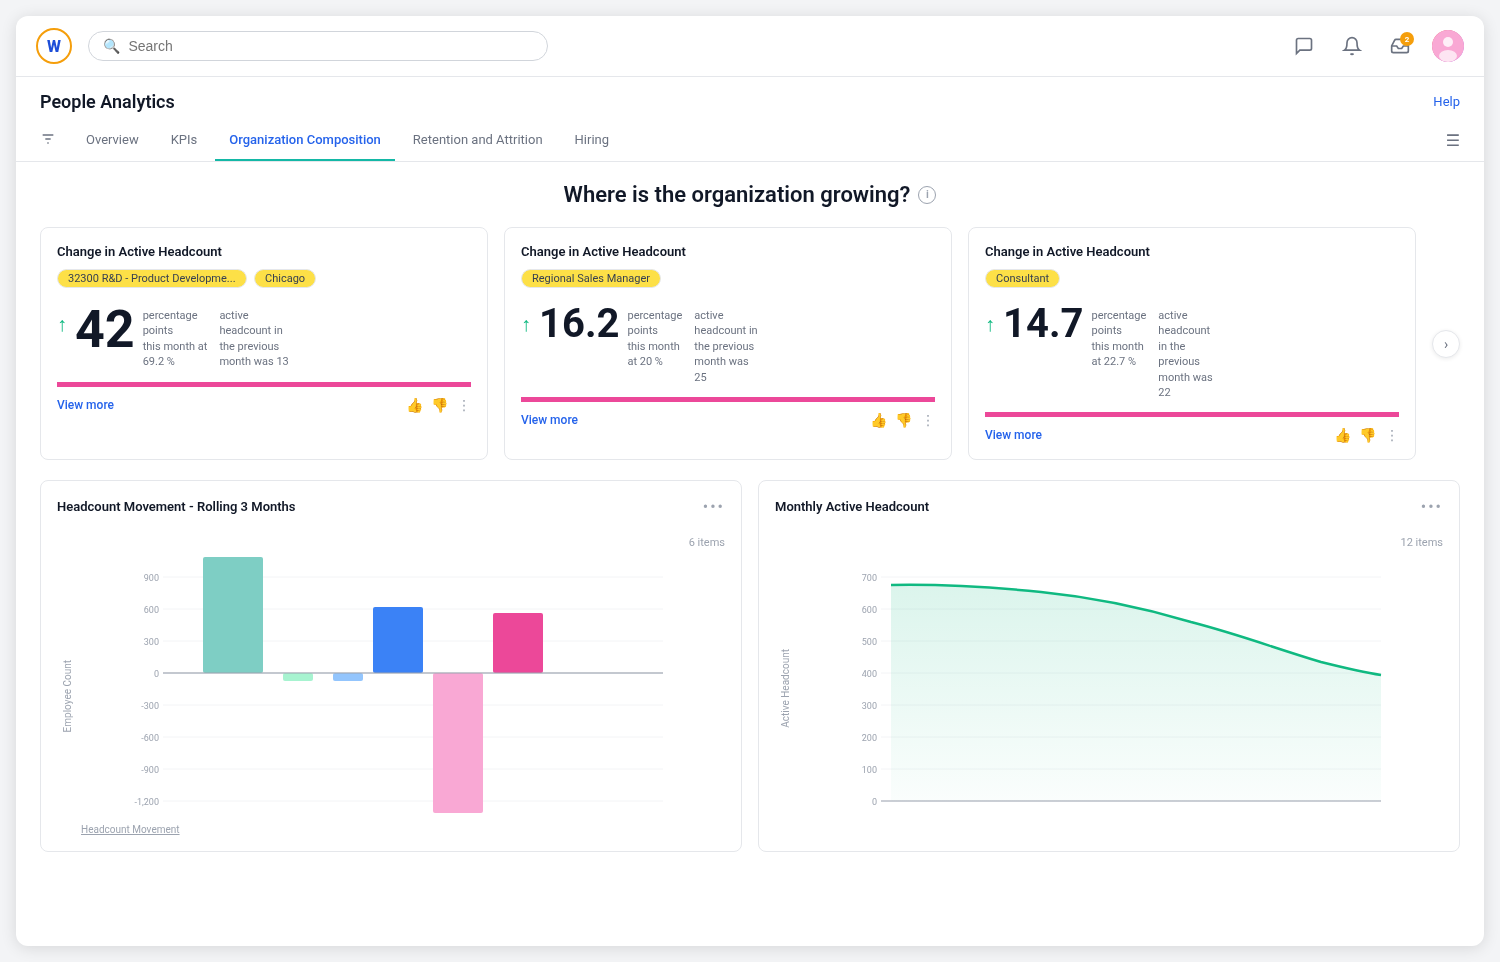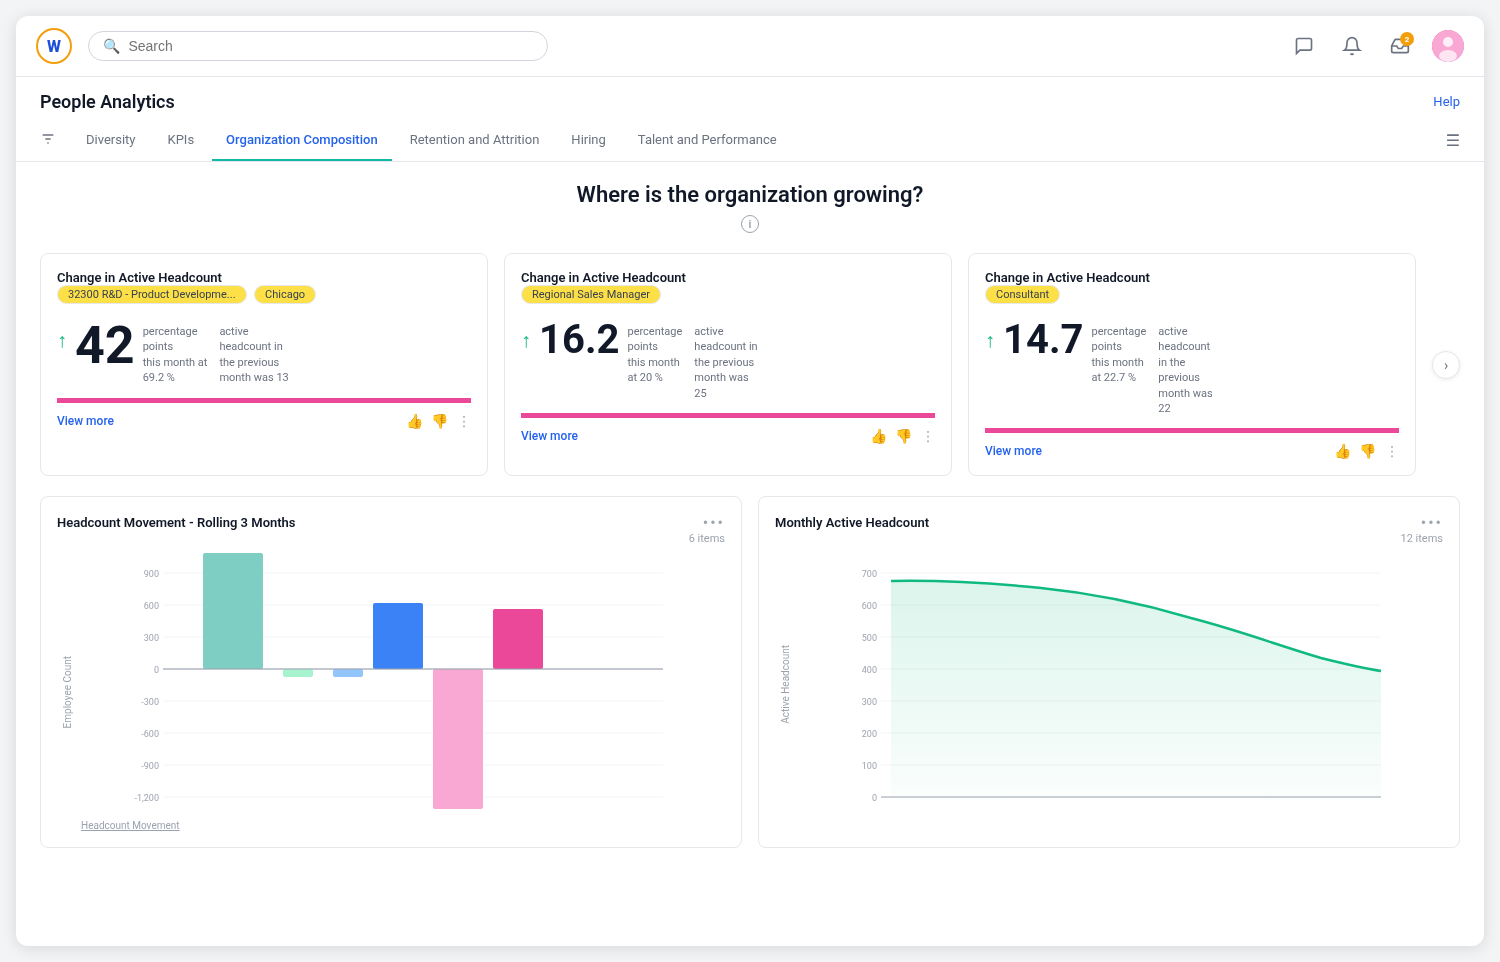--- a/index.html
+++ b/index.html
@@ -29,28 +29,28 @@
     .filter-icon { color: #6b7280; margin-right: 12px; font-size: 16px; cursor: pointer; }
     .tab { padding: 12px 14px; font-size: 13px; color: #6b7280; cursor: pointer; border-bottom: 2px solid transparent; white-space: nowrap; }
     .tab.active { color: #2563eb; border-bottom: 2px solid #14b8a6; font-weight: 500; }
     .tab-spacer { flex: 1; }
     .menu-icon { color: #6b7280; cursor: pointer; font-size: 16px; }
 
     
     .main-content { padding: 20px 24px; }
 
     
-    .section-title { text-align: center; font-size: 22px; font-weight: 600; color: #111827; margin-bottom: 20px; display: flex; align-items: center; justify-content: center; gap: 8px; flex-direction: column; }
+    .section-title { text-align: center; font-size: 22px; font-weight: 600; color: #111827; margin-bottom: 20px; display: flex; align-items: center; justify-content: center; gap: 8px; }
     .info-icon { width: 18px; height: 18px; border: 1.5px solid #9ca3af; border-radius: 50%; display: inline-flex; align-items: center; justify-content: center; font-size: 11px; color: #9ca3af; cursor: pointer; flex-shrink: 0; }
 
     
     .cards-row { display: flex; gap: 16px; margin-bottom: 20px; align-items: stretch; }
     .card { background: #fff; border: 1px solid #e5e7eb; border-radius: 8px; padding: 16px; flex: 1; position: relative; }
 
-    .card-title { font-size: 13px; font-weight: 600; color: #111827; }
+    .card-title { font-size: 13px; font-weight: 600; color: #111827; margin-bottom: 10px; }
     .tag { display: inline-block; background: #fde047; border: 1px solid #e5e7eb; border-radius: 12px; padding: 2px 10px; font-size: 11px; color: #374151; margin-right: 4px; margin-bottom: 8px; }
 
     .metric-row { display: flex; align-items: flex-start; gap: 8px; margin-top: 8px; }
     .metric-value { font-size: 52px; font-weight: 700; color: #111827; line-height: 1; }
     .metric-value-sm { font-size: 40px; font-weight: 700; color: #111827; line-height: 1; }
     .arrow-up { color: #10b981; font-size: 20px; margin-top: 8px; }
     .metric-details { display: flex; gap: 12px; align-items: flex-start; margin-top: 4px; }
     .metric-detail-col { font-size: 11px; color: #6b7280; line-height: 1.4; max-width: 90px; }
 
     .card-footer { display: flex; align-items: center; margin-top: 12px; padding-top: 10px; border-top: 5px solid #ec4899; }
@@ -58,21 +58,21 @@
     .footer-actions { display: flex; align-items: center; gap: 8px; margin-left: auto; }
     .footer-action { color: #9ca3af; cursor: pointer; font-size: 14px; }
     .footer-action.active { color: #2563eb; }
 
     
     .next-arrow { display: flex; align-items: center; justify-content: center; width: 28px; background: #fff; border: 1px solid #e5e7eb; border-radius: 50%; height: 28px; cursor: pointer; color: #6b7280; font-size: 14px; align-self: center; flex-shrink: 0; box-shadow: 0 1px 4px rgba(0,0,0,0.08); }
 
     
     .charts-row { display: flex; gap: 16px; }
     .chart-card { background: #fff; border: 1px solid #e5e7eb; border-radius: 8px; padding: 16px; flex: 1; }
-    .chart-header { display: flex; align-items: center; justify-content: space-between; margin-bottom: 0; }
+    .chart-header { display: flex; align-items: center; justify-content: space-between; margin-bottom: 20px; }
     .chart-title { font-size: 13px; font-weight: 600; color: #111827; }
     .chart-menu { color: #9ca3af; cursor: pointer; font-size: 16px; letter-spacing: 2px; }
     .chart-items { font-size: 11px; color: #9ca3af; text-align: right; margin-bottom: 8px; }
     .chart-x-label { font-size: 10px; color: #9ca3af; text-align: left; margin-top: 4px; text-decoration: underline; }
 
     .chart-wrapper { display: flex; align-items: stretch; gap: 4px; }
     .y-label-col { display: flex; align-items: center; justify-content: center; width: 20px; }
     .y-label-text { font-size: 10px; color: #9ca3af; writing-mode: vertical-lr; transform: rotate(180deg); white-space: nowrap; }
     .chart-inner { flex: 1; }
   </style>
@@ -123,26 +123,25 @@
   </div>
 
   <div class="tab-bar">
     <span class="filter-icon">
       <svg width="16" height="16" viewBox="0 0 24 24" fill="none" stroke="#6b7280" stroke-width="2">
           <line x1="4" y1="6" x2="20" y2="6"></line>
           <line x1="8" y1="12" x2="16" y2="12"></line>
           <line x1="11" y1="18" x2="13" y2="18"></line>
         </svg>
     </span>
-    <div class="tab">Diversity</div>
+    <div class="tab">Overview</div>
     <div class="tab">KPIs</div>
     <div class="tab active">Organization Composition</div>
     <div class="tab">Retention and Attrition</div>
     <div class="tab">Hiring</div>
-    <div class="tab">Talent and Performance</div>
     <div class="tab-spacer"></div>
     <span class="menu-icon">☰</span>
   </div>
 
   <div class="main-content">
 
     <div class="section-title">
       <span>Where is the organization growing?</span>
       <span class="info-icon">i</span>
     </div>

